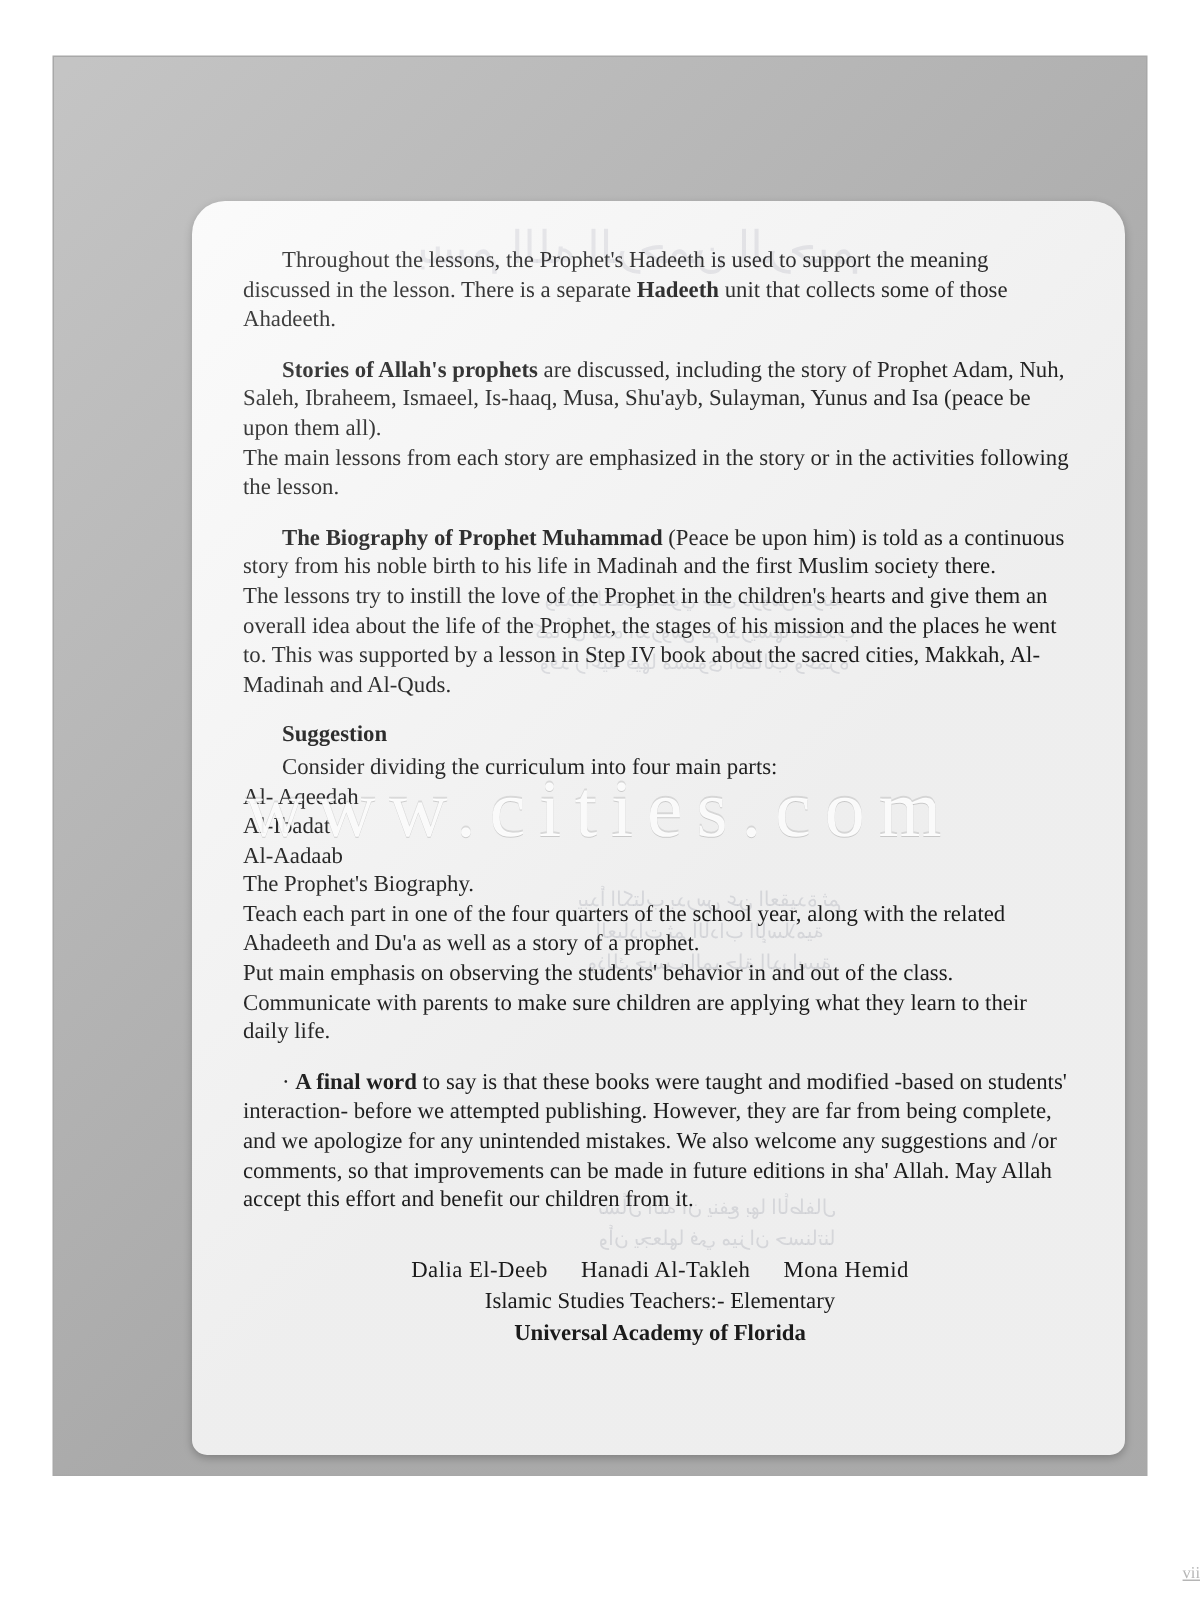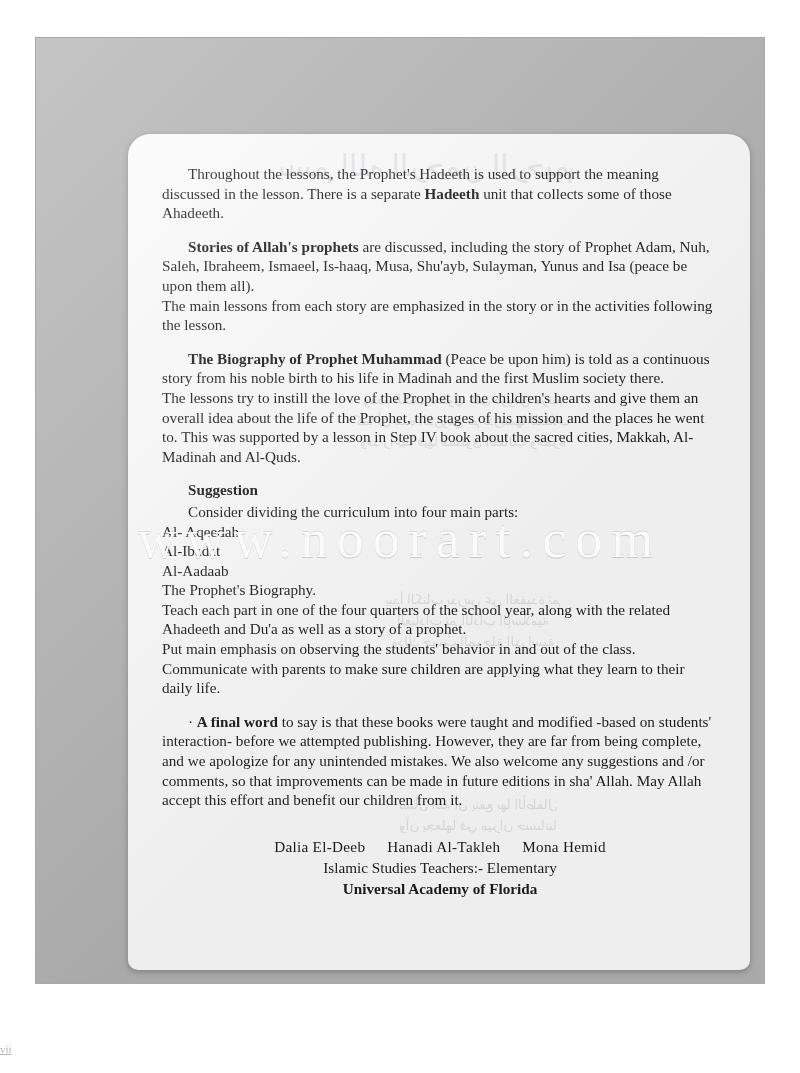--- a/index.html
+++ b/index.html
@@ -134,21 +134,21 @@
     pointer-events: none;
     user-select: none;
     white-space: nowrap;
   }
 
   #page-number {
     position: absolute;
     left: 0;
     bottom: 18px;
     width: 800px;
-    text-align: left;
+    text-align: right;
     font-size: 11px;
     color: rgba(120,120,120,0.55);
     text-decoration: underline;
   }
 </style>
 </head>
 <body>
 
 <div id="page-frame">
 
@@ -202,14 +202,14 @@
           <span>Dalia El-Deeb</span><span class="sig-gap"></span><span>Hanadi Al-Takleh</span><span class="sig-gap"></span><span>Mona Hemid</span>
         </div>
         <div>Islamic Studies Teachers:- Elementary</div>
         <div class="sig-org">Universal Academy of Florida</div>
       </div>
 
     </div>
   </div>
 </div>
 
-<div id="watermark">www.noorart.com</div>
+<div id="watermark">www.cities.com</div>
 <div id="page-number">vii</div>
 
 </body></html>

